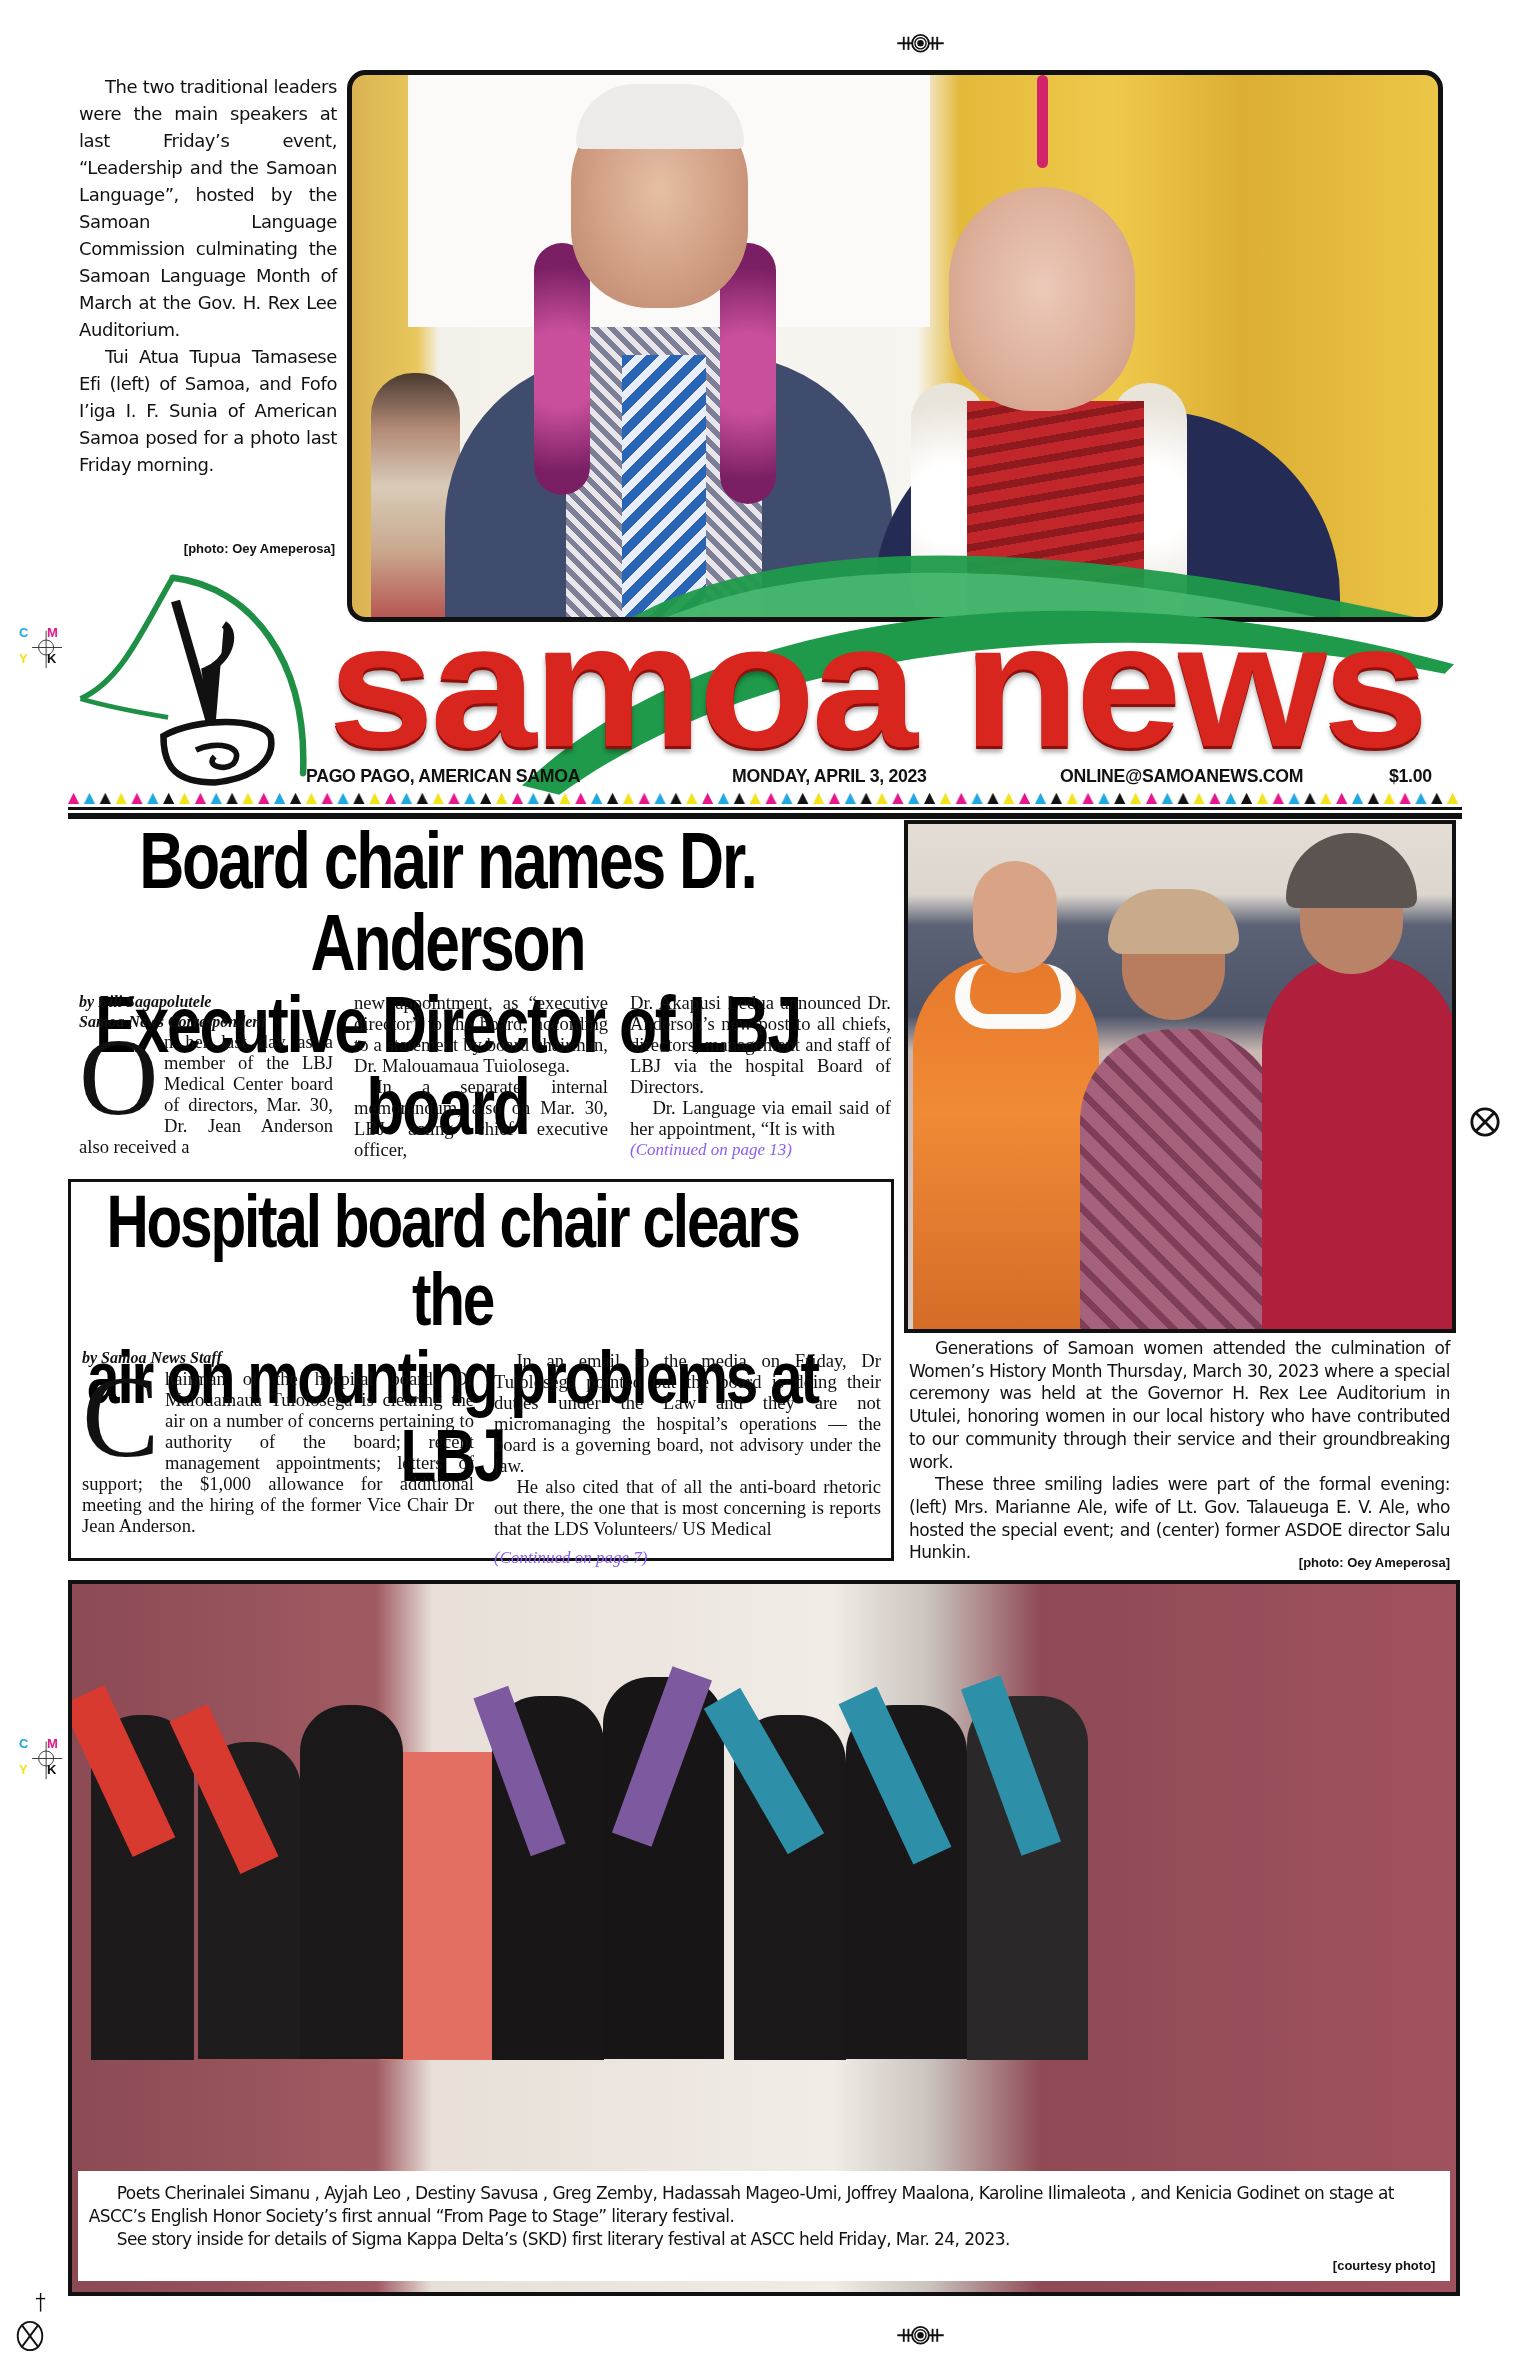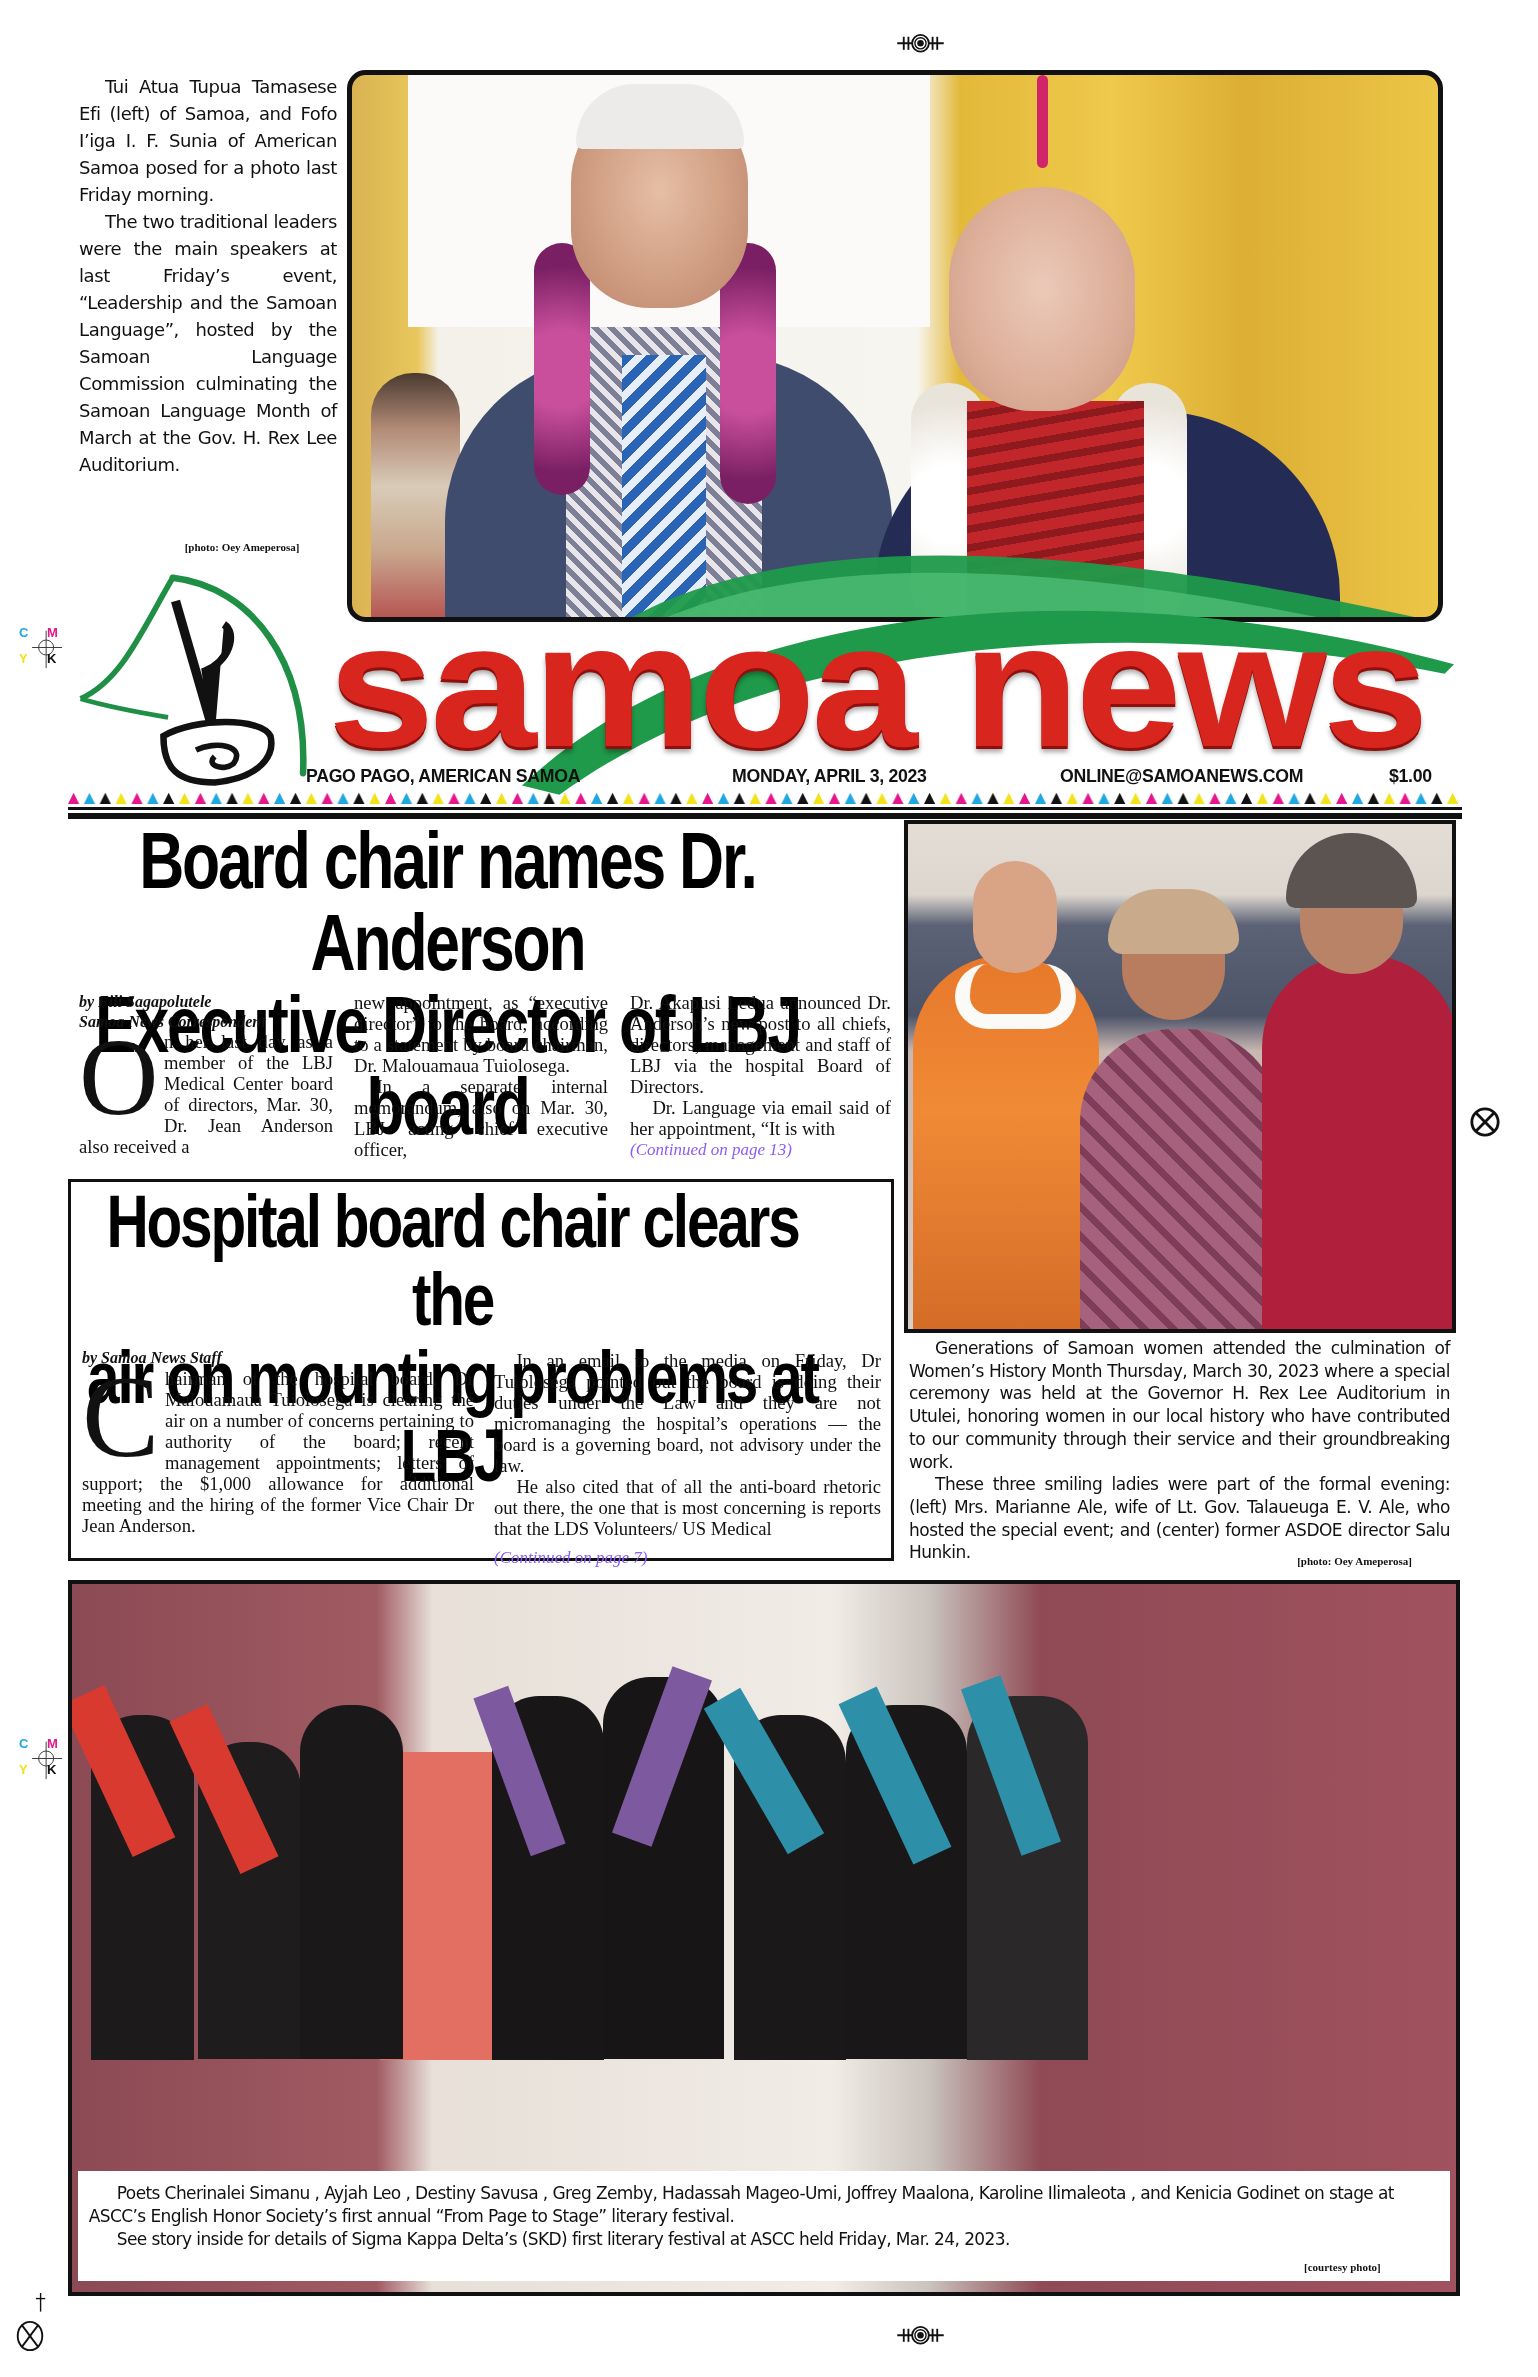--- a/index.html
+++ b/index.html
@@ -18,21 +18,21 @@
   .cmyk .k { position:absolute; left:30px; top:26px; color:#111; }
   .cmyk svg { position:absolute; left:0; top:0; }
 
   
   .top-caption {
     left: 79px; top: 73px; width: 258px;
     font-family: "DejaVu Sans", sans-serif; font-size: 18px; line-height: 27px;
     text-align: justify; color: #111; letter-spacing: -0.4px;
   }
   .top-caption p { text-indent: 26px; }
-  .credit { font-family: Liberation Serif, serif; font-weight: bold; font-size: 11px; text-align: center; color:#111; }
+  .credit { font-family: Liberation Sans, sans-serif; font-weight: bold; font-size: 13px; text-align: right; color:#111; }
   .top-credit { left: 149px; top: 541px; width: 186px; }
 
   
   .top-photo {
     left: 347px; top: 70px; width: 1096px; height: 552px;
     border: 5.6px solid #111; border-radius: 18.6px; overflow: hidden;
     background: linear-gradient(90deg, #d9b352 0%, #e8c75c 6%, #f4f1ea 8%, #f7f5f0 52%, #e3b93a 56%, #efc94c 70%, #dcae34 82%, #ecc647 100%);
   }
   .tp-shape { position:absolute; }
 
@@ -158,22 +158,22 @@
   <ellipse cx="18" cy="18" rx="13" ry="15" fill="none" stroke="#111" stroke-width="2"></ellipse>
   <line x1="9" y1="6" x2="27" y2="30" stroke="#111" stroke-width="2"></line>
   <line x1="27" y1="6" x2="9" y2="30" stroke="#111" stroke-width="2"></line>
 </svg>
 <svg class="abs" style="left:35px; top:2293px; width:11.2px; height:18.6px;" viewBox="0 0 12 20">
   <line x1="6" y1="0" x2="6" y2="20" stroke="#111" stroke-width="1.5"></line>
   <line x1="1" y1="6" x2="11" y2="6" stroke="#111" stroke-width="1.5"></line>
 </svg>
 
 <div class="abs top-caption">
+  <p>The two traditional leaders were the main speakers at last Friday’s event, “Leadership and the Samoan Language”, hosted by the Samoan Language Commission culminating the Samoan Language Month of March at the Gov. H. Rex Lee Auditorium.</p>
   <p>Tui Atua Tupua Tamasese Efi (left) of Samoa, and Fofo I’iga I. F. Sunia of American Samoa posed for a photo last Friday morning.</p>
-  <p>The two traditional leaders were the main speakers at last Friday’s event, “Leadership and the Samoan Language”, hosted by the Samoan Language Commission culminating the Samoan Language Month of March at the Gov. H. Rex Lee Auditorium.</p>
 </div>
 <div class="abs credit top-credit">[photo: Oey Ameperosa]</div>
 
 <div class="abs top-photo">
   <div class="tp-shape" style="left:56px; top:0; width:522px; height:252px; background:#fbfaf8;"></div>
 
   <div class="tp-shape" style="left:18.6px; top:298px; width:89px; height:252px; border-radius:42px 42px 0 0; background:linear-gradient(180deg,#4a3a30 0%,#b28a76 22%,#d8cbb8 45%,#c9a98e 70%,#b44d4d 100%);"></div>
 
   <div class="tp-shape" style="left:93px; top:280px; width:447px; height:280px; border-radius:168px 168px 0 0; background:#3f4c6e;"></div>
   <div class="tp-shape" style="left:214px; top:252px; width:196px; height:308px; background:repeating-linear-gradient(45deg,#7d7f96 0 5.6px,#e8e6ea 5.6px 11.2px);"></div>

